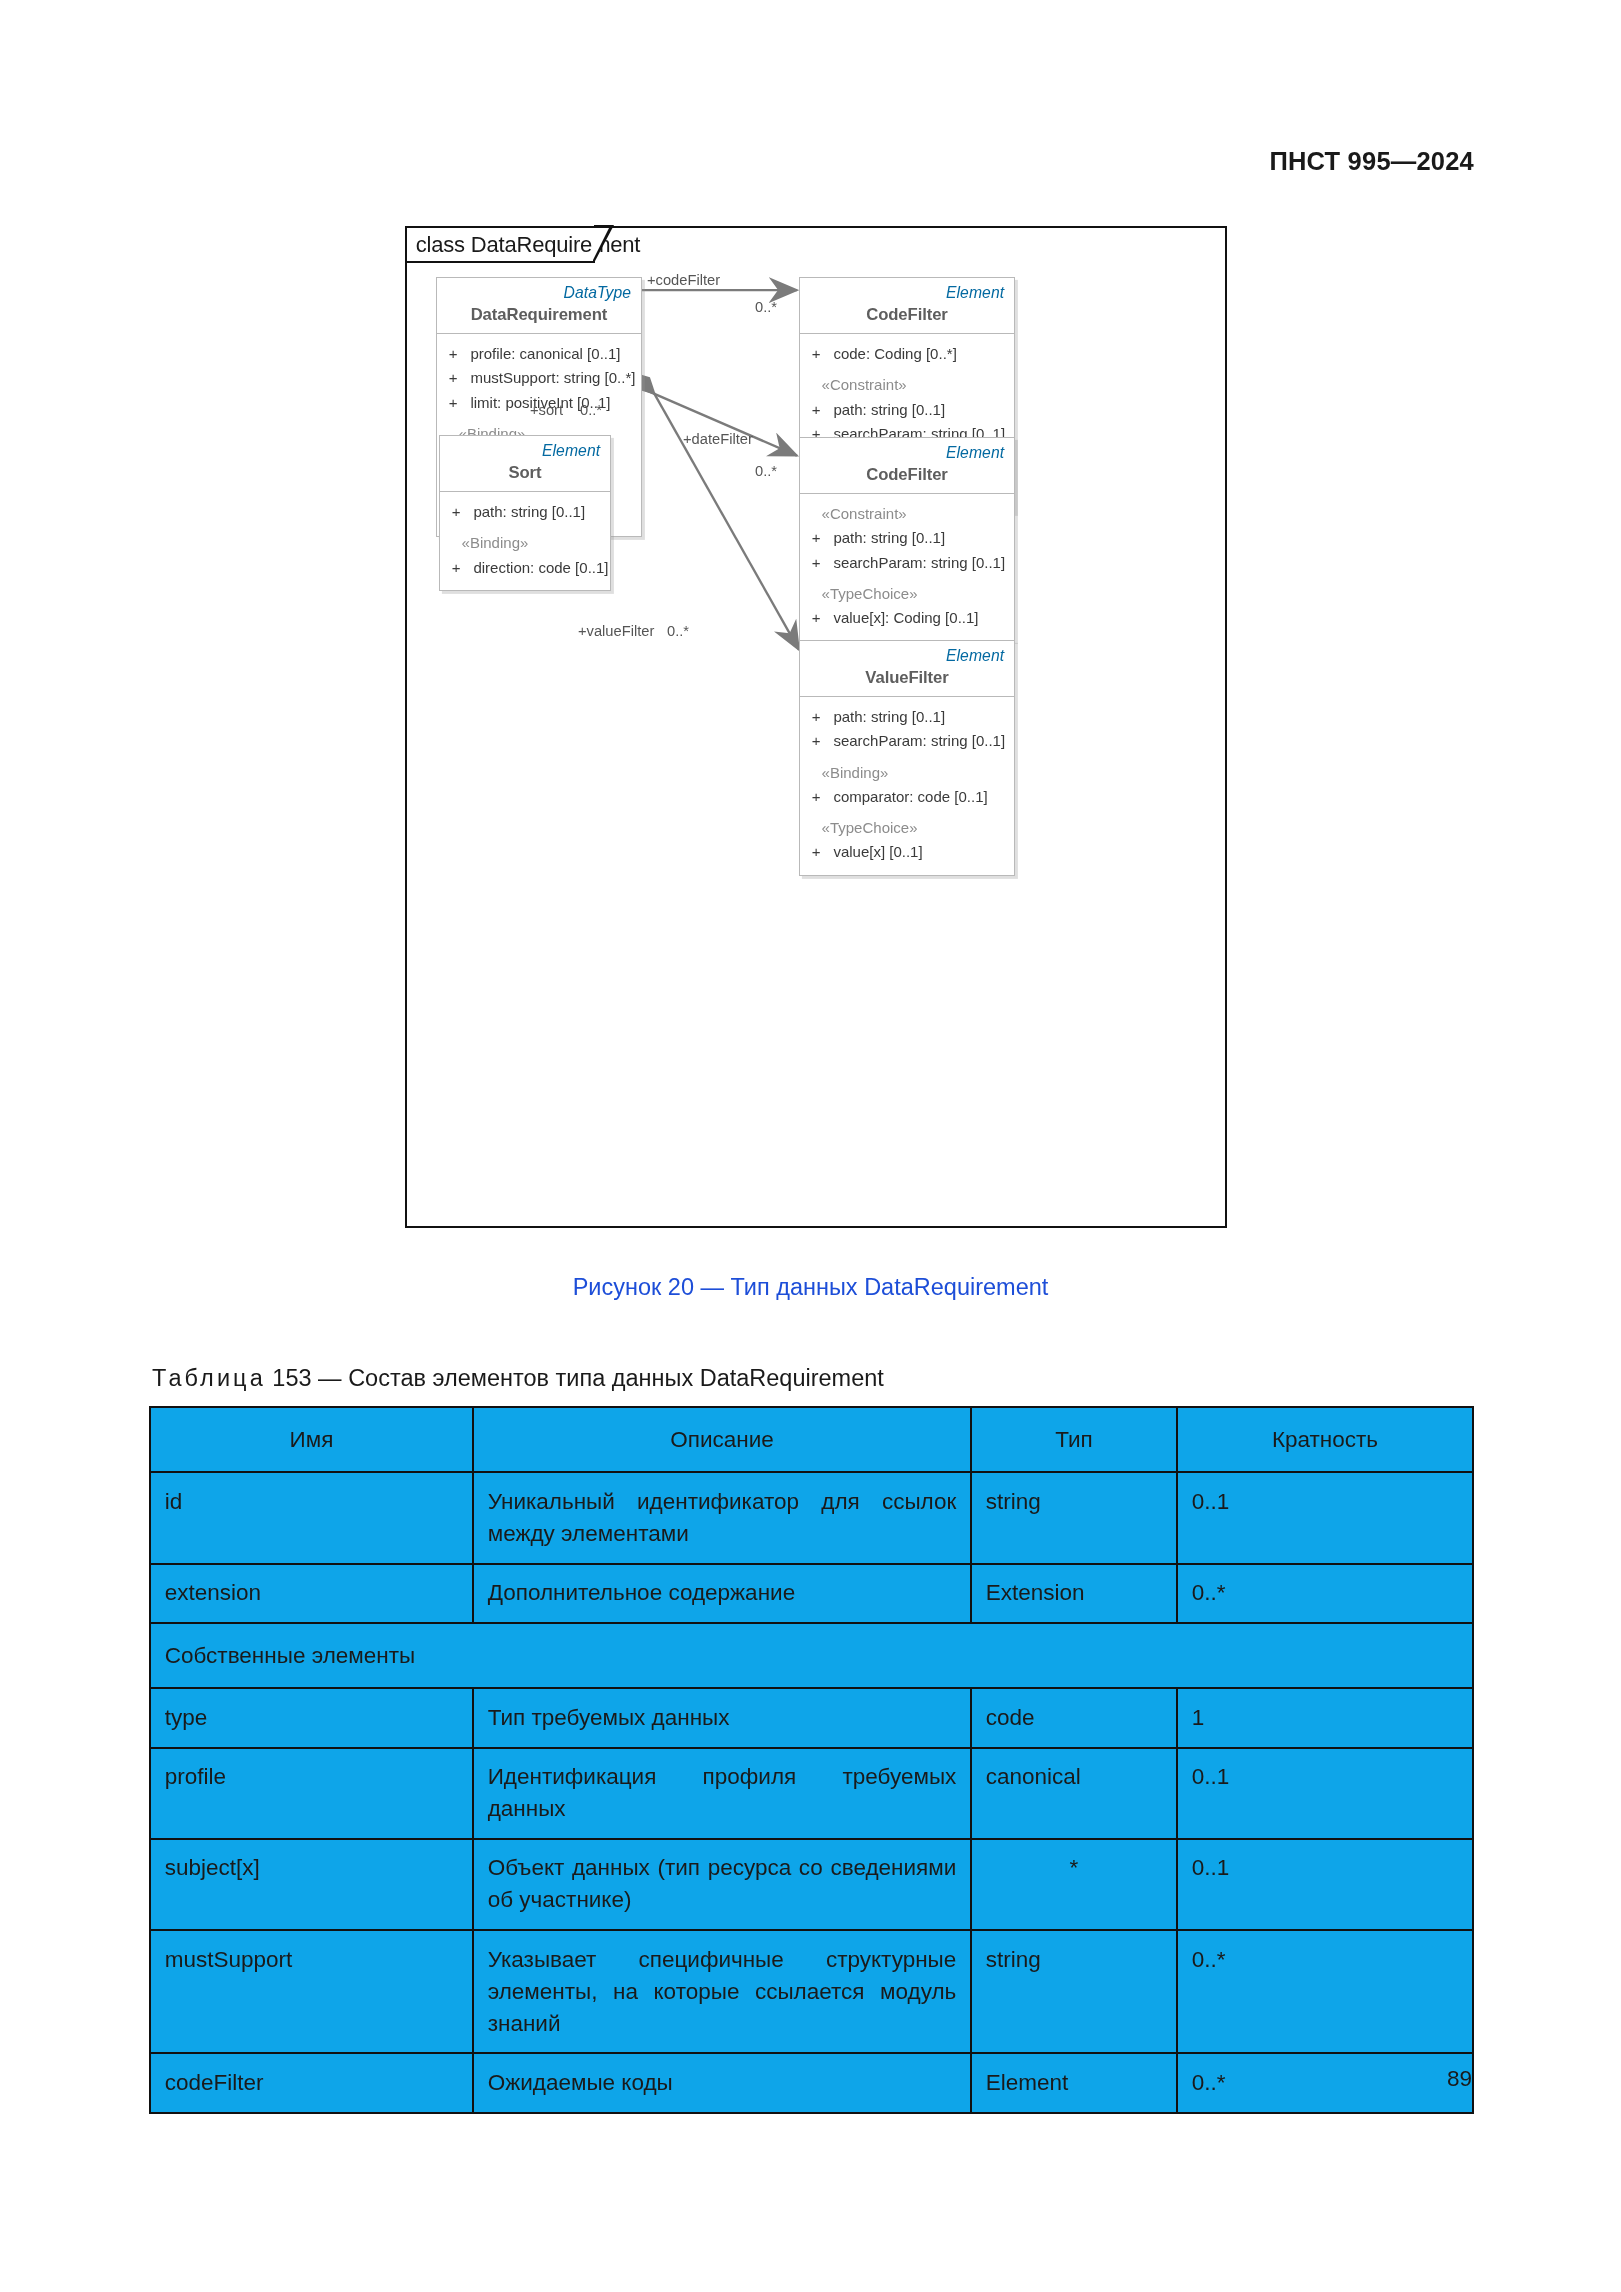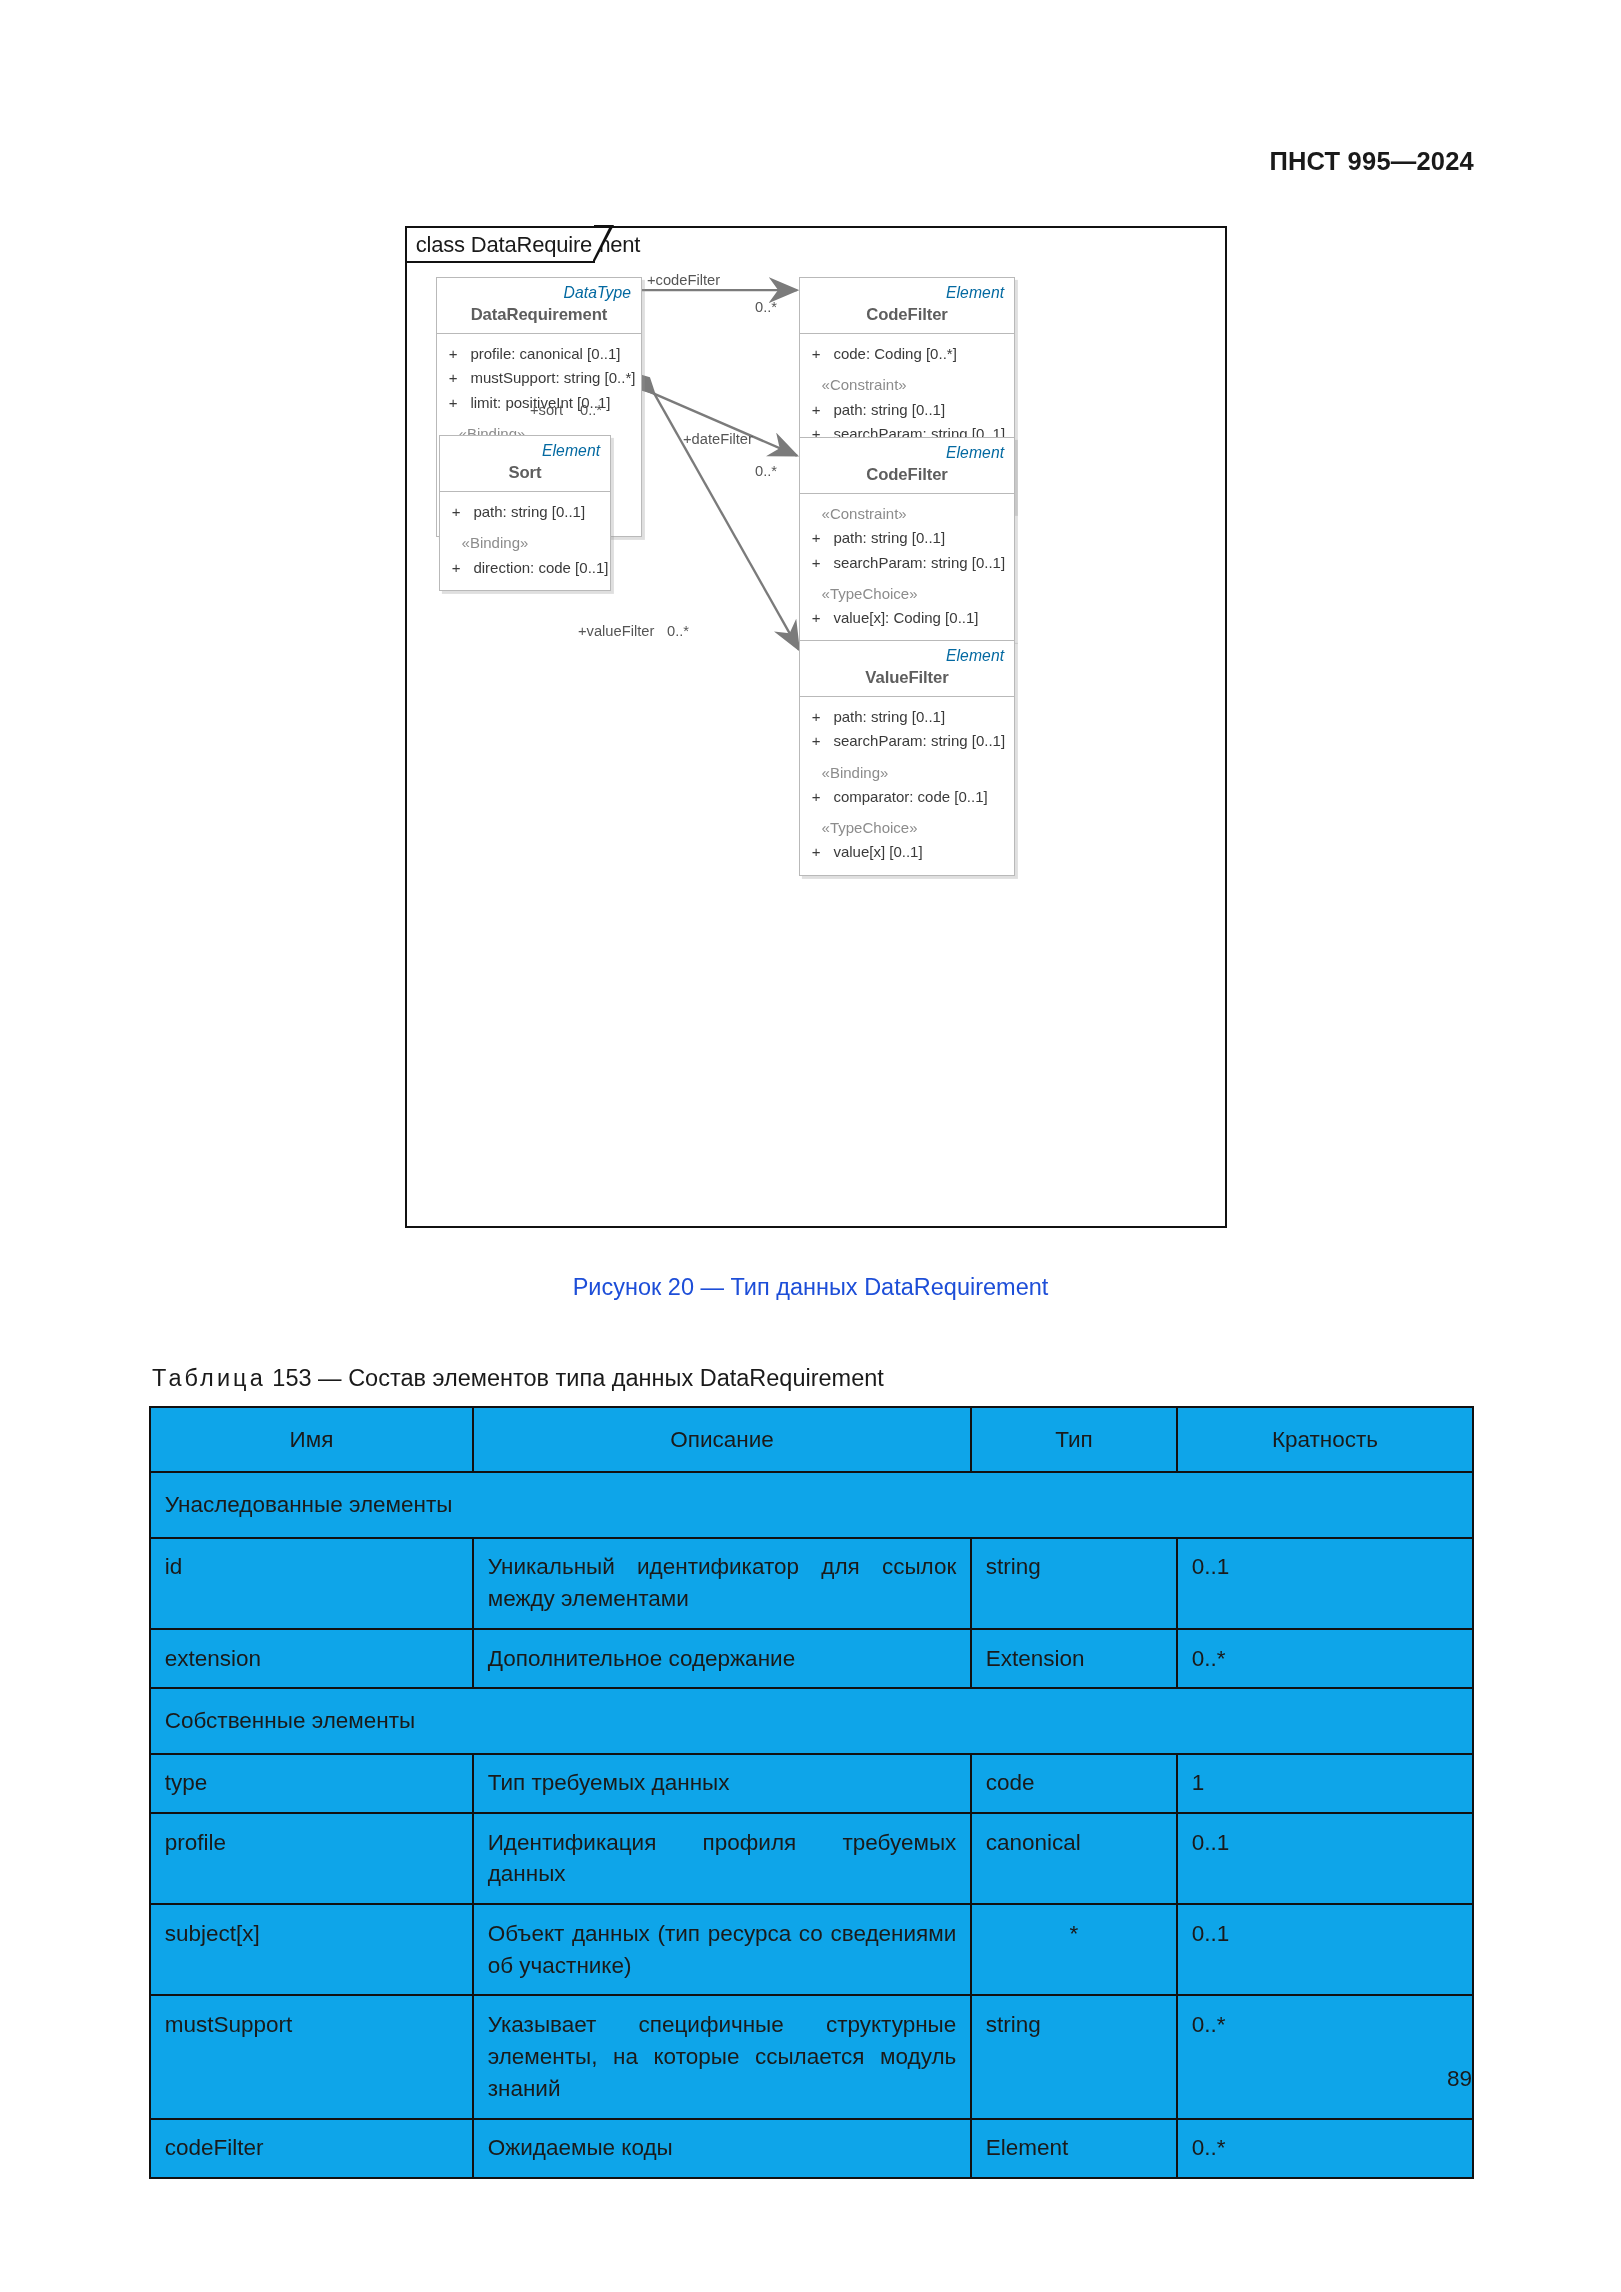--- a/index.html
+++ b/index.html
@@ -325,23 +325,20 @@
     </colgroup>
     <thead>
       <tr>
         <th>Имя</th>
         <th>Описание</th>
         <th>Тип</th>
         <th>Кратность</th>
       </tr>
     </thead>
     <tbody>
-      <tr class="section">
-        <td colspan="4">Унаследованные элементы</td>
-      </tr>
       <tr>
         <td>id</td>
         <td class="desc">Уникальный идентификатор для ссылок между элементами</td>
         <td>string</td>
         <td>0..1</td>
       </tr>
       <tr>
         <td>extension</td>
         <td class="desc">Дополнительное содержание</td>
         <td>Extension</td>

